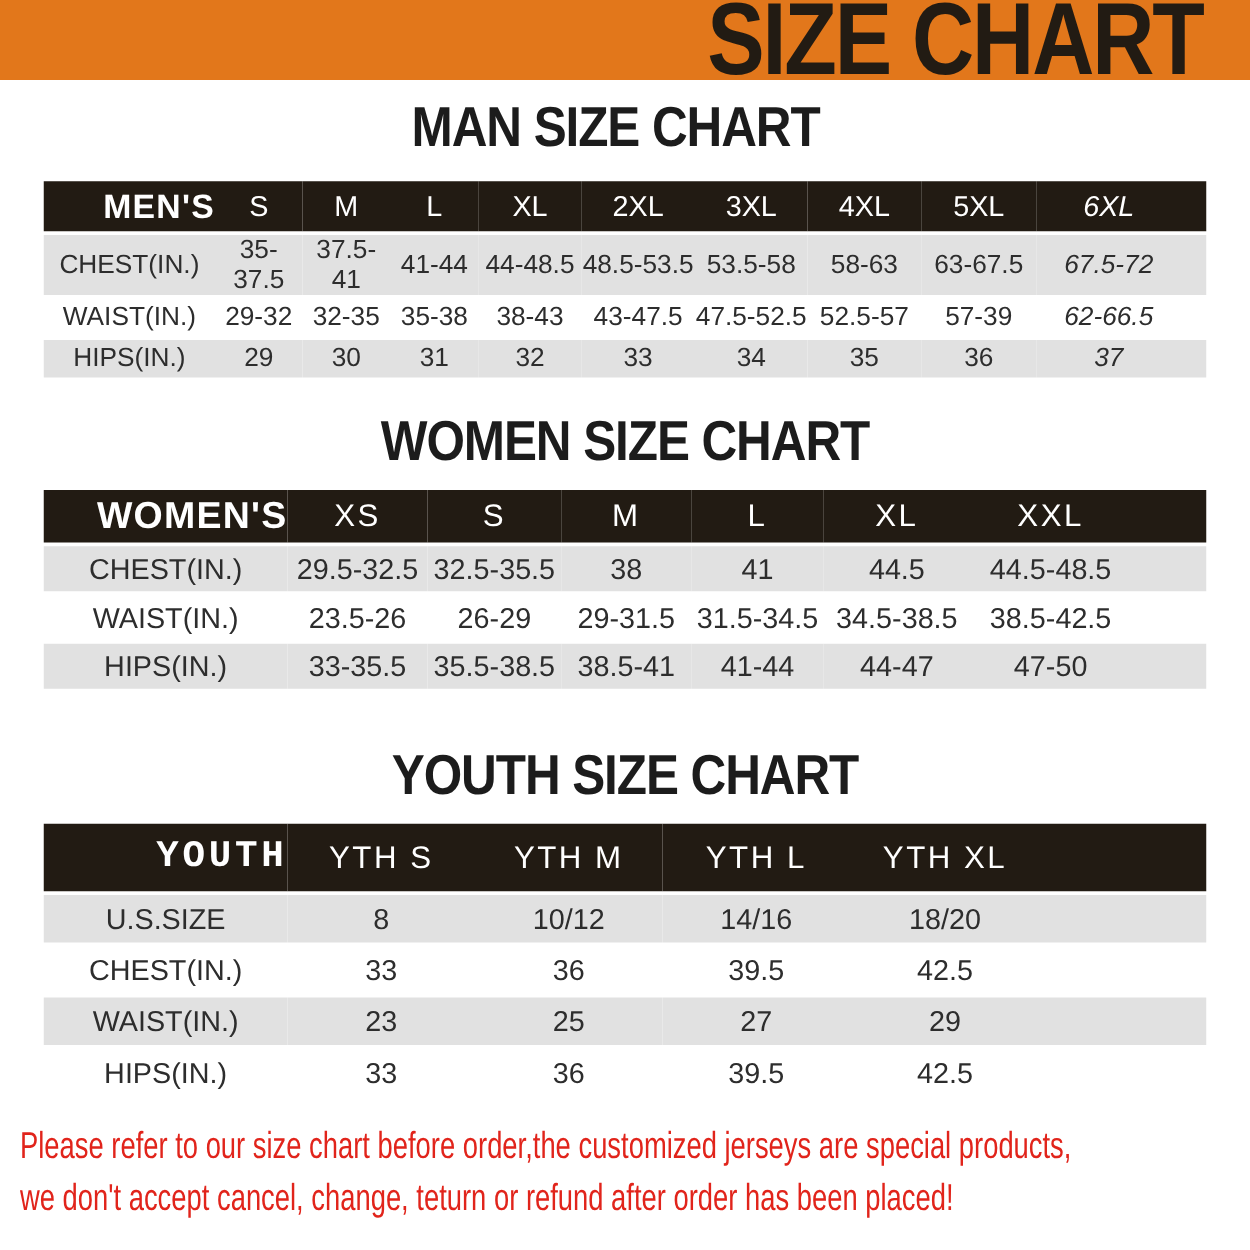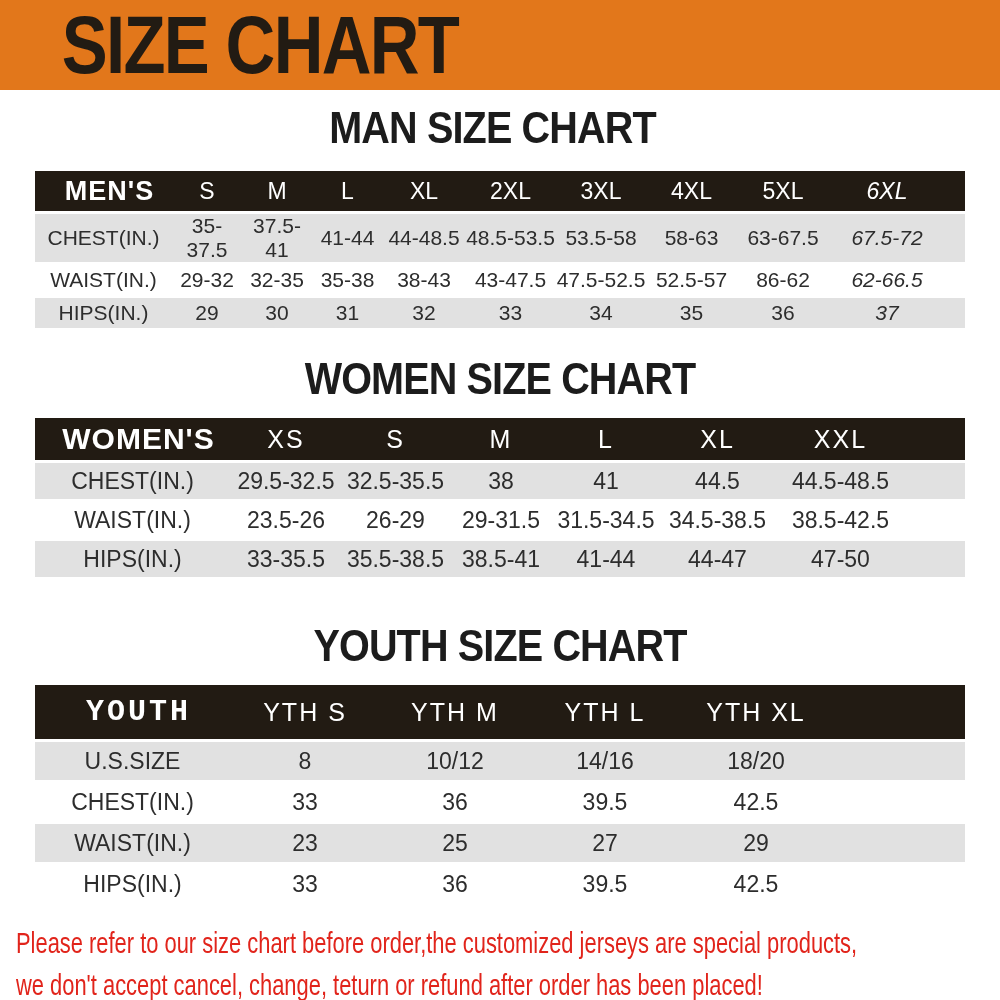--- a/index.html
+++ b/index.html
@@ -5,23 +5,23 @@
   * { margin: 0; padding: 0; box-sizing: border-box; }
   html, body { width: 1000px; height: 1000px; overflow: hidden; }
   body {
     background: #ffffff;
     font-family: "Liberation Sans", sans-serif;
     color: var(--text_dark, #2d2d2d);
   }
 
   
   .banner {
-    width: 1000px; height: 90px;
+    width: 1000px; height: 64px;
     background: var(--banner_bg, #E2771B);
-    display: flex; align-items: center; justify-content: flex-start; padding-left: 24px;
+    display: flex; align-items: center; justify-content: flex-end; padding-left: 24px;
   }
   .banner-title {
     font-size: 82px;
     font-weight: bold;
     color: var(--band_black, #221B13);
     letter-spacing: -2px;
     transform: scaleX(0.84);
   }
   .condensed {
     display: inline-block;
@@ -54,21 +54,21 @@
     border-spacing: 0 3px;
   }
   table.size-table th {
     background: var(--band_black, #221B13);
     color: #ffffff;
     font-weight: normal;
     text-align: center;
     overflow: hidden;
   }
   table.size-table th:first-child {
-    text-align: center;
+    text-align: right;
     font-weight: bold;
     padding-left: 12px;
     letter-spacing: 1px;
   }
   table.size-table td {
     text-align: center;
     color: var(--text_dark, #2d2d2d);
     overflow: hidden;
   }
   table.size-table tbody tr:nth-child(odd) td { background: var(--row_gray, #E1E1E1); }
@@ -152,21 +152,21 @@
         </tr>
         <tr>
           <td>WAIST(IN.)</td>
           <td>29-32</td>
           <td>32-35</td>
           <td>35-38</td>
           <td>38-43</td>
           <td>43-47.5</td>
           <td>47.5-52.5</td>
           <td>52.5-57</td>
-          <td>86-62</td>
+          <td>57-39</td>
           <td>62-66.5</td>
         </tr>
         <tr>
           <td>HIPS(IN.)</td>
           <td>29</td>
           <td>30</td>
           <td>31</td>
           <td>32</td>
           <td>33</td>
           <td>34</td>

